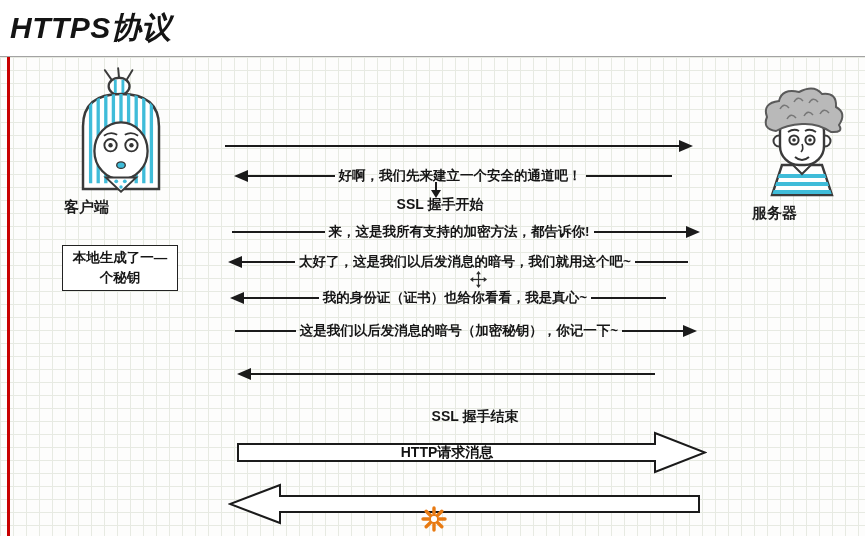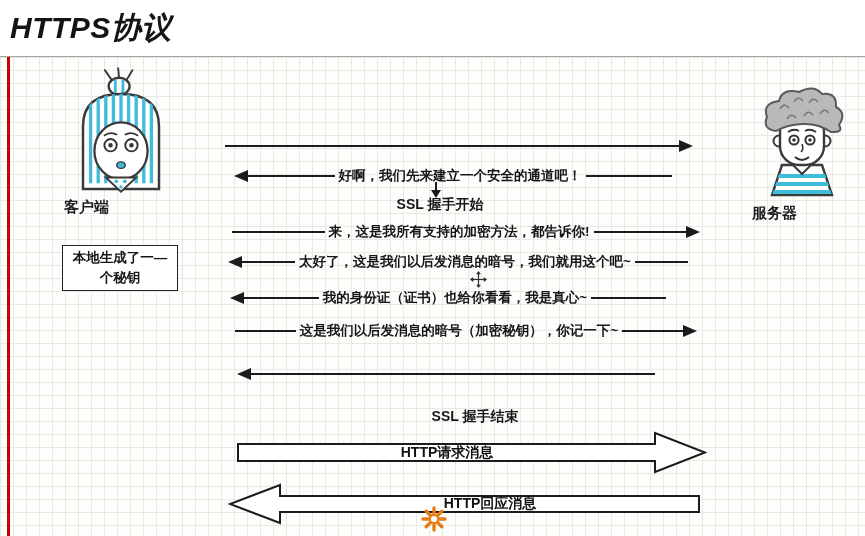--- a/index.html
+++ b/index.html
@@ -219,21 +219,20 @@
       <svg width="470" height="43" viewBox="0 0 470 43">
         <polygon class="ba-shape" points="1,13 418,13 418,2 468,21.5 418,41 418,30 1,30"></polygon>
       </svg>
       <div class="ba-text">HTTP请求消息</div>
     </div>
 
     <div class="big-arrow ba-left">
       <svg width="472" height="42" viewBox="0 0 472 42">
         <polygon class="ba-shape" points="471,13 52,13 52,2 2,21 52,40 52,29 471,29"></polygon>
       </svg>
-      <div class="ba-text">HTTP回应消息</div>
     </div>
 
     <div class="cursor">
       <svg width="17" height="17" viewBox="0 0 20 20">
         <g stroke="#2e2e2e" stroke-width="1.4">
           <line x1="10" y1="3" x2="10" y2="17"></line>
           <line x1="3" y1="10" x2="17" y2="10"></line>
         </g>
         <g fill="#2e2e2e">
           <path d="M10 0 L12.8 3.8 L7.2 3.8 Z"></path>

